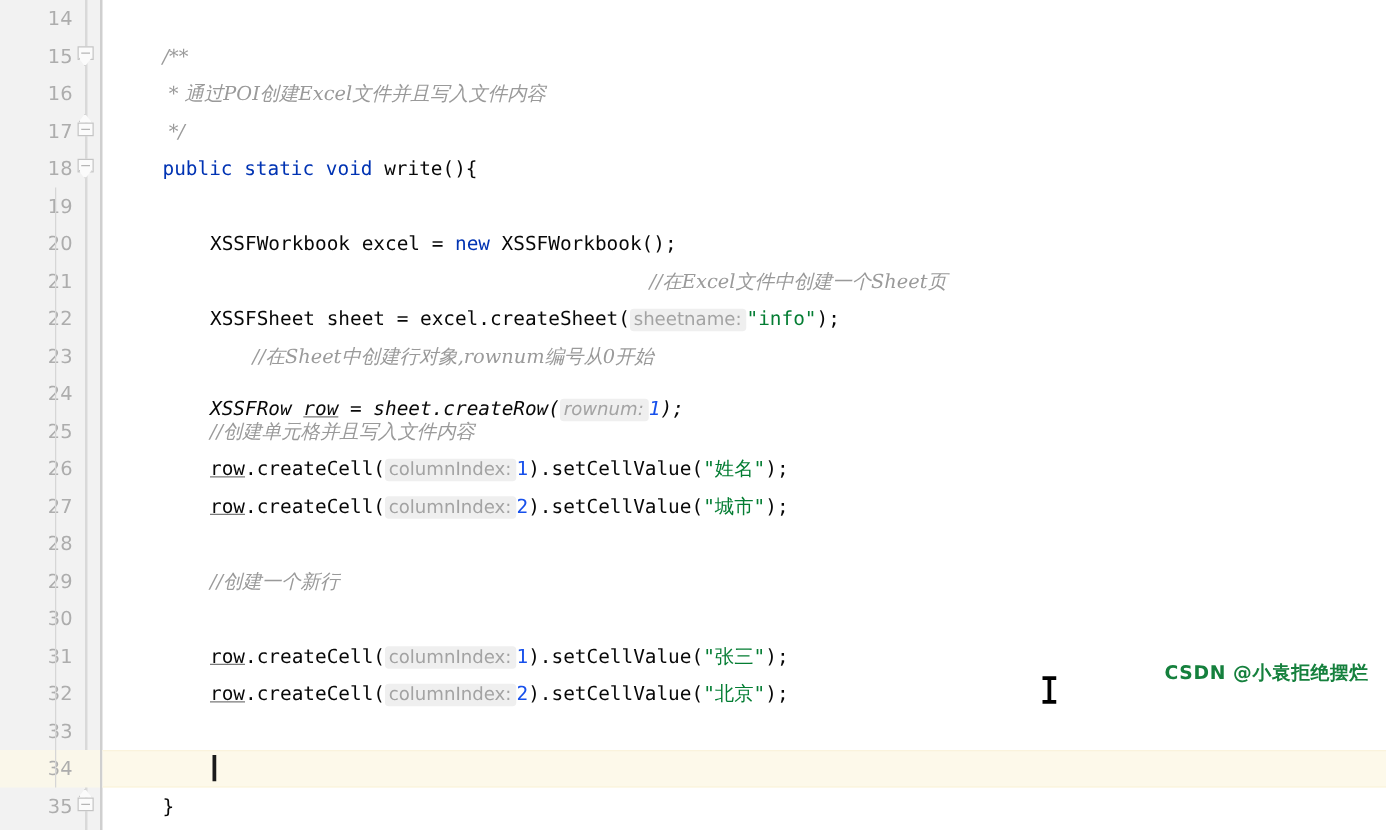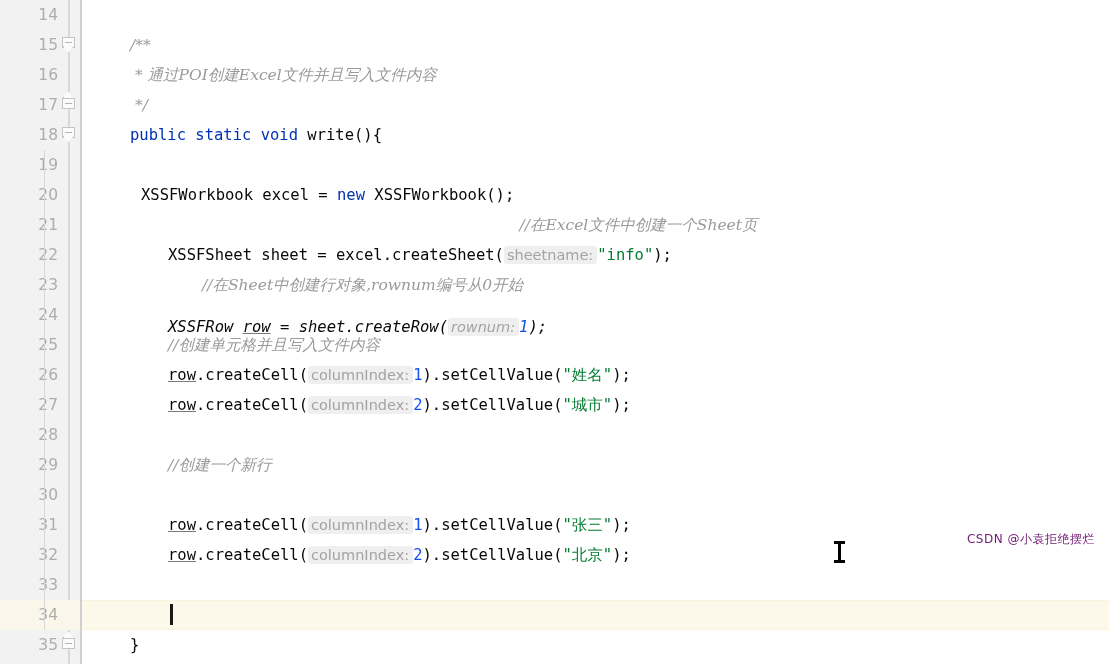--- a/index.html
+++ b/index.html
@@ -177,23 +177,24 @@
     position: absolute; left: 0; bottom: 0;
     width: 11px; height: 3px; background: #000;
   }
 
   
   #watermark {
     position: absolute;
     right: 14px;
     bottom: 8px;
     font-family: "DejaVu Sans", "Liberation Sans", sans-serif;
-    font-size: 12px;
-    color: #701a75;
+    font-size: 15px;
+    color: #15803d;
     letter-spacing: 0.5px;
+    font-weight: bold;
   }
 </style>
 </head>
 <body>
 
 <div id="editor">
 
   <div id="gutter"></div>
   <div id="fold-rail"></div>
   <div id="gutter-sep"></div>
@@ -251,21 +252,21 @@
         <div class="dash"></div>
       </div>
     </div>
 
   <div id="code">
       <div class="line" style="top: 0px;"><span class="txt" style="padding-left: 48px;"></span></div>
       <div class="line" style="top: 30px;"><span class="txt" style="padding-left: 48px;"><span class="cmt">/**</span></span></div>
       <div class="line" style="top: 60px;"><span class="txt" style="padding-left: 48px;"><span class="cmt"> * 通过POI创建Excel文件并且写入文件内容</span></span></div>
       <div class="line" style="top: 90px;"><span class="txt" style="padding-left: 48px;"><span class="cmt"> */</span></span></div>
       <div class="line" style="top: 120px;"><span class="txt" style="padding-left: 48px; margin-top: 17px;"><span class="kw">public static void </span><span class="plain">write(){</span></span></div>
-      <div class="line" style="top: 180px;"><span class="txt" style="padding-left: 59px;"><span class="plain">XSSFWorkbook excel = </span><span class="kw">new </span><span class="plain">XSSFWorkbook();</span></span></div>
+      <div class="line" style="top: 180px;"><span class="txt" style="padding-left: 86px;"><span class="plain">XSSFWorkbook excel = </span><span class="kw">new </span><span class="plain">XSSFWorkbook();</span></span></div>
       <div class="line" style="top: 210px; text-align: center;"><span class="txt" style="padding-left: 86px;"><span class="cmt">//在Excel文件中创建一个Sheet页</span></span></div>
       <div class="line" style="top: 240px;"><span class="txt" style="padding-left: 86px;"><span class="plain">XSSFSheet sheet = excel.createSheet(</span><span class="hint">sheetname:</span><span class="str">"info"</span><span class="plain">);</span></span></div>
       <div class="line" style="top: 270px;"><span class="txt" style="padding-left: 120px;"><span class="cmt">//在Sheet中创建行对象,rownum编号从0开始</span></span></div>
       <div class="line" style="top: 312px; font-style: italic;"><span class="txt" style="padding-left: 86px;"><span class="plain">XSSFRow </span><span class="plain uline">row</span><span class="plain"> = sheet.createRow(</span><span class="hint">rownum:</span><span class="num">1</span><span class="plain">);</span></span></div>
       <div class="line" style="top: 330px;"><span class="txt" style="padding-left: 86px;"><span class="cmt">//创建单元格并且写入文件内容</span></span></div>
       <div class="line" style="top: 360px;"><span class="txt" style="padding-left: 86px;"><span class="plain uline">row</span><span class="plain">.createCell(</span><span class="hint">columnIndex:</span><span class="num">1</span><span class="plain">).setCellValue(</span><span class="str">"姓名"</span><span class="plain">);</span></span></div>
       <div class="line" style="top: 390px;"><span class="txt" style="padding-left: 86px;"><span class="plain uline">row</span><span class="plain">.createCell(</span><span class="hint">columnIndex:</span><span class="num">2</span><span class="plain">).setCellValue(</span><span class="str">"城市"</span><span class="plain">);</span></span></div>
       <div class="line" style="top: 420px;"><span class="txt" style="padding-left: 86px;"></span></div>
       <div class="line" style="top: 450px;"><span class="txt" style="padding-left: 86px;"><span class="cmt">//创建一个新行</span></span></div>
       <div class="line" style="top: 510px;"><span class="txt" style="padding-left: 86px;"><span class="plain uline">row</span><span class="plain">.createCell(</span><span class="hint">columnIndex:</span><span class="num">1</span><span class="plain">).setCellValue(</span><span class="str">"张三"</span><span class="plain">);</span></span></div>

